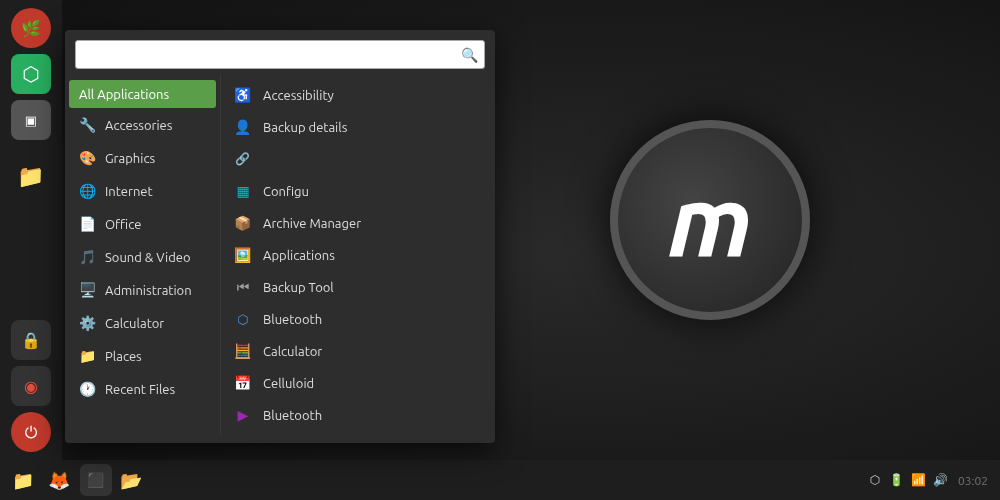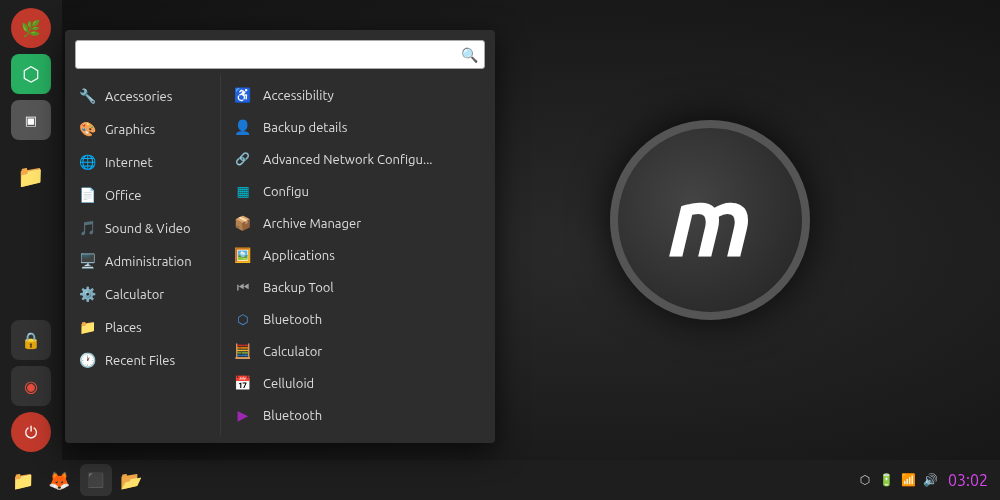--- a/index.html
+++ b/index.html
@@ -275,20 +275,23 @@
       <div class="search-input-wrap">
         <input class="search-input" type="text" placeholder="" style="">
         <button class="search-icon-btn">🔍</button>
       </div>
     </div>
 
     <div class="menu-body">
 
       <div class="categories-panel">
 
+        <div class="cat-item active">
+          <span>All Applications</span>
+        </div>
 
         <div class="cat-item">
           <span class="cat-icon">🔧</span>
           <span>Accessories</span>
         </div>
 
         <div class="cat-item">
           <span class="cat-icon">🎨</span>
           <span>Graphics</span>
         </div>
@@ -336,21 +339,20 @@
           <span>Accessibility</span>
         </div>
 
         <div class="app-item">
           <span class="app-icon ic-teal">👤</span>
           <span>Backup details</span>
         </div>
 
         <div class="app-item">
           <span class="app-icon ic-purple" style="font-size:12px;">🔗</span>
-          <span>Advanced Network Configu...</span>
         </div>
 
         <div class="app-item">
           <span class="app-icon ic-cyan">▦</span>
           <span>Configu</span>
         </div>
 
         <div class="app-item">
           <span class="app-icon ic-orange">📦</span>
           <span>Archive Manager</span>
@@ -399,17 +401,17 @@
     <div class="bottom-icon" style="color:#4caf50; font-size:18px;">📁</div>
     <div class="bottom-icon" style="font-size:18px;">🦊</div>
     <div class="bottom-icon" style="background:#333; color:#fff; font-size:14px;">⬛</div>
     <div class="bottom-icon" style="color:#4caf50; font-size:18px;">📂</div>
 
     <div class="taskbar-right">
       <span class="sys-icon">⬡</span>
       <span class="sys-icon">🔋</span>
       <span class="sys-icon">📶</span>
       <span class="sys-icon">🔊</span>
-      <span class="sys-icon" style="width:auto; padding:0 4px; font-size:16px; color:#d946ef;">03:02</span>
+      <span class="sys-icon" style="width:auto; padding:0 4px; font-size:12px; color:#737373;">03:02</span>
     </div>
   </div>
 
 </div>
 
 </body></html>

